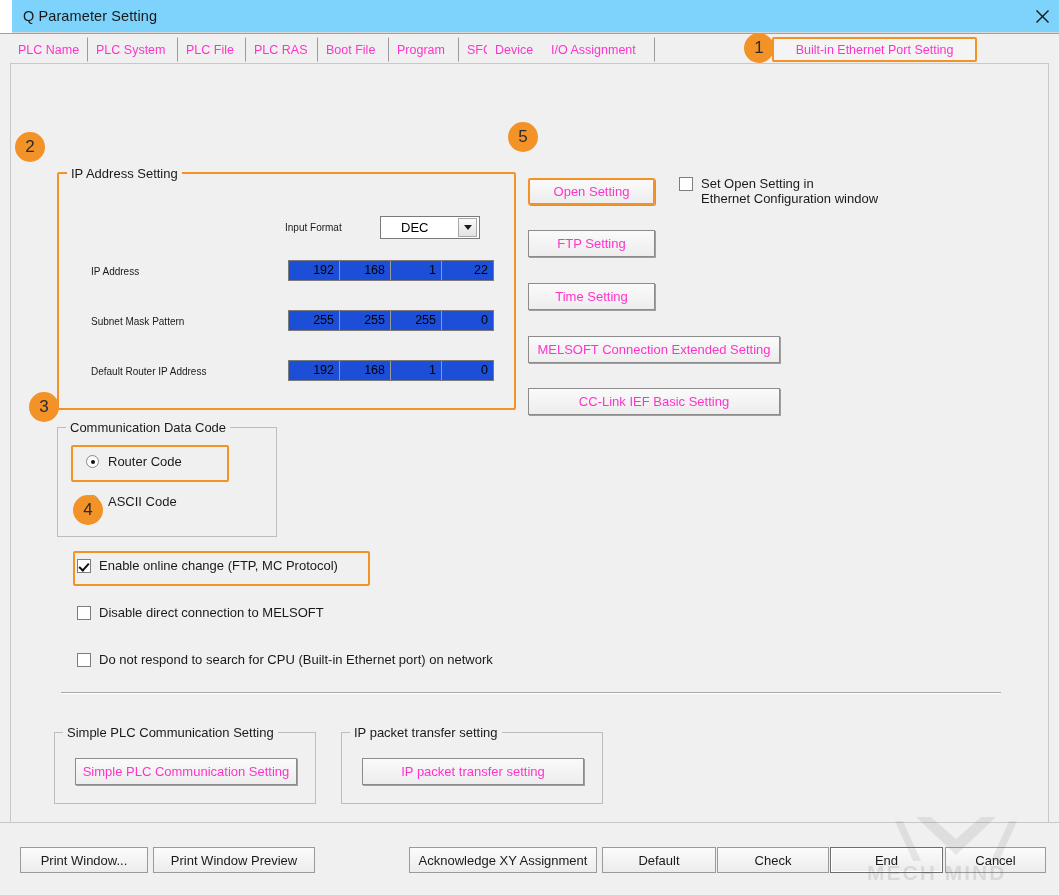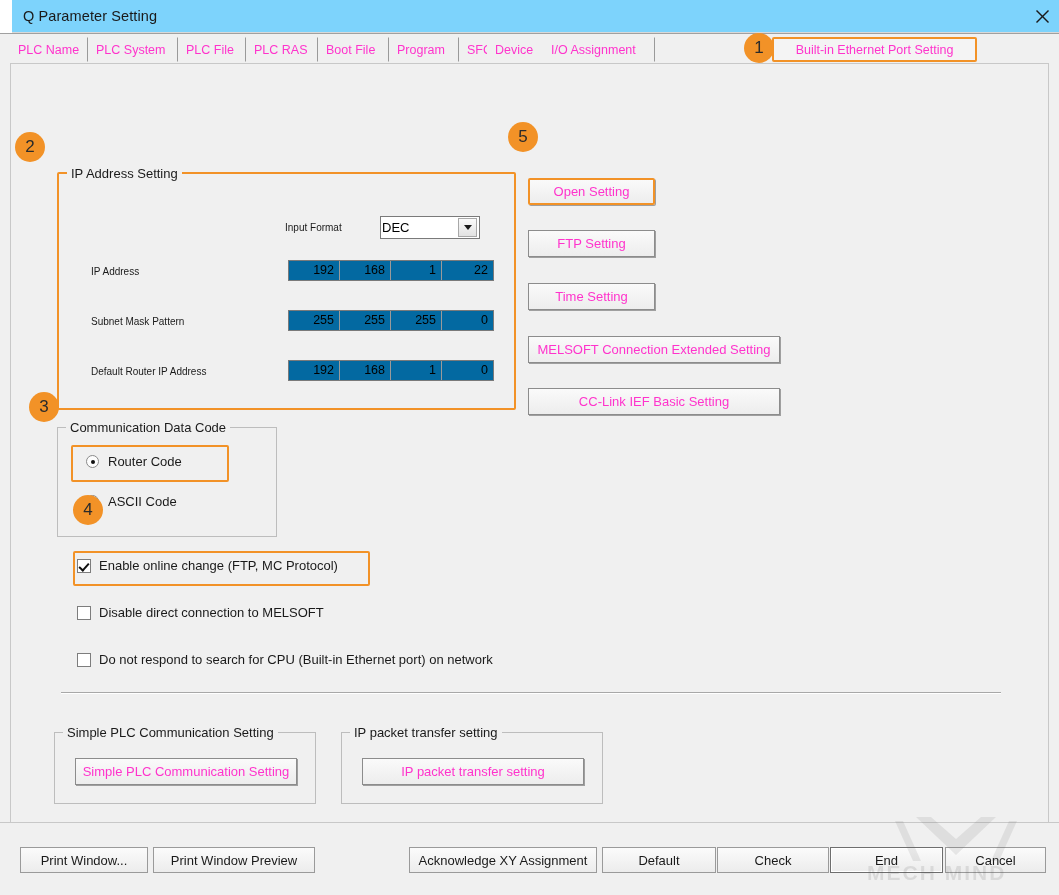--- a/index.html
+++ b/index.html
@@ -129,21 +129,21 @@
     position: absolute;
     display: flex;
     height: 21px;
     border: 1px solid #7a7a7a;
     background: #ffffff;
   }
   .octets .oct {
     width: 51px;
     height: 19px;
     border-right: 1px solid #9a9a9a;
-    background: #0369a1;
+    background: #1d4ed8;
     font-size: 12.5px;
     color: #000;
     text-align: right;
     padding-right: 5px;
     line-height: 19px;
     font-family: "Liberation Sans", sans-serif;
     cursor: text;
   }
   .octets .oct:last-child { border-right: none; }
 
@@ -151,21 +151,21 @@
   .combo {
     position: absolute;
     width: 100px; height: 23px;
     border: 1px solid #7a7a7a;
     background: #ffffff;
     display: flex; align-items: center;
     cursor: pointer;
   }
   .combo .combo-text {
     flex: 1;
-    padding-left: 1px;
+    padding-left: 20px;
     font-size: 13px;
     color: #000;
     white-space: nowrap;
   }
   .combo .combo-arrow {
     width: 19px; height: 19px;
     margin-right: 2px;
     background: linear-gradient(#fbfbfb, #e2e2e2);
     border: 1px solid #a8a8a8;
     display: flex; align-items: center; justify-content: center;
@@ -435,20 +435,25 @@
       </div>
 
       <div id="side-buttons">
           <div class="btn highlighted" style="left: 517px; top: 114px; width: 127px; height: 27px;">Open Setting</div>
           <div class="btn" style="left: 517px; top: 166px; width: 127px; height: 27px;">FTP Setting</div>
           <div class="btn" style="left: 517px; top: 219px; width: 127px; height: 27px;">Time Setting</div>
           <div class="btn" style="left: 517px; top: 272px; width: 252px; height: 27px;">MELSOFT Connection Extended Setting</div>
           <div class="btn" style="left: 517px; top: 324px; width: 252px; height: 27px;">CC-Link IEF Basic Setting</div>
         </div>
 
+      <div class="checkrow" style="left:668px; top:112px; width:230px;">
+        <div class="cbox"></div>
+        <div class="ctext">Set Open Setting in
+Ethernet Configuration window</div>
+      </div>
 
       <div class="group" style="left:46px; top:363px; width:220px; height:110px;">
         <div class="group-label">Communication Data Code</div>
 
         <div class="radiorow" style="left:28px; top:26px;">
           <div class="rdot selected"></div>
           <div class="rtext">Router Code</div>
         </div>
 
         <div class="radiorow" style="left:28px; top:66px;">

